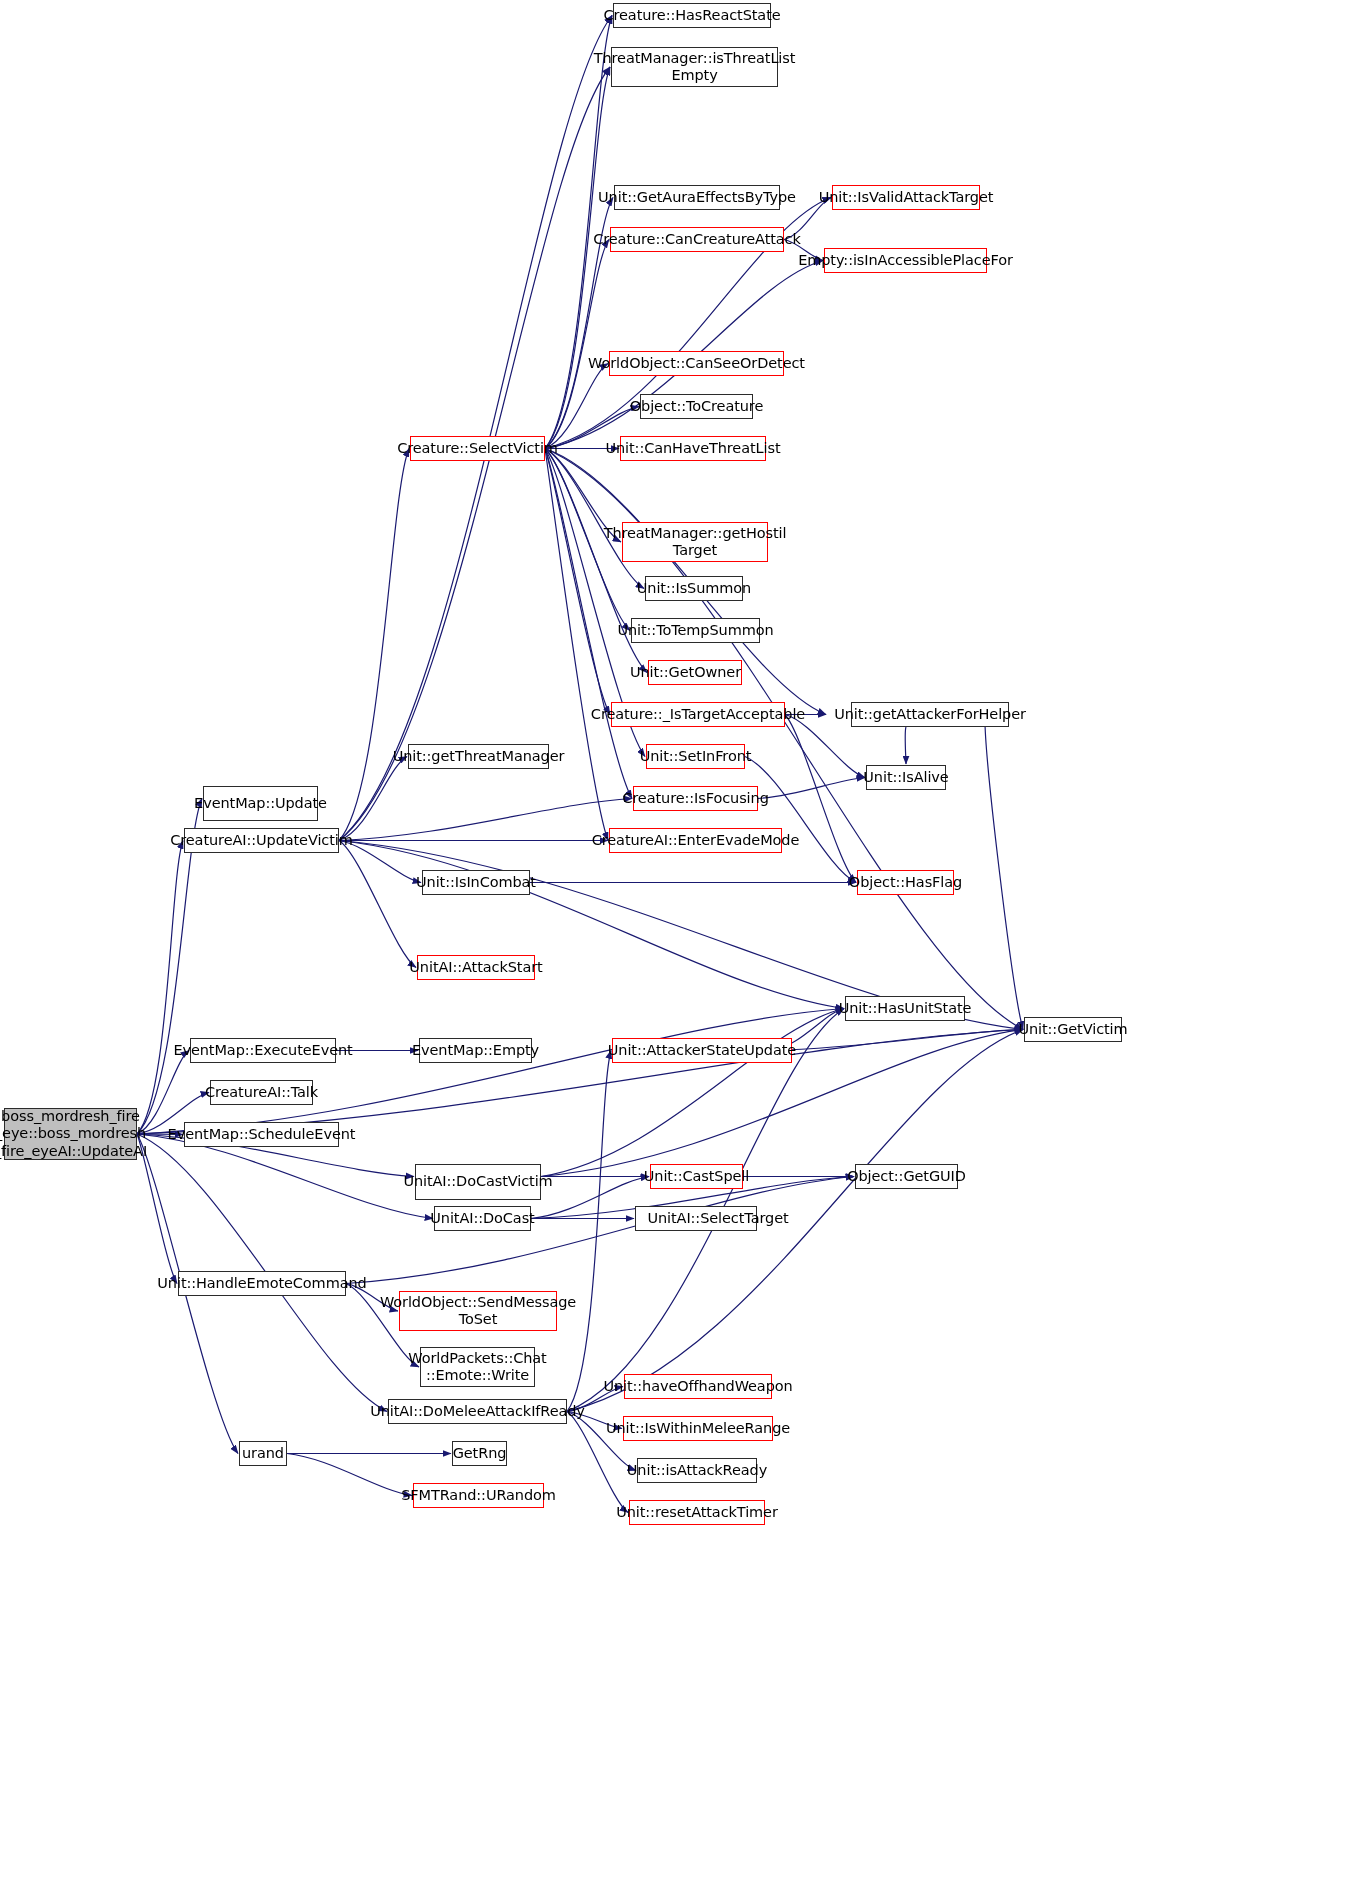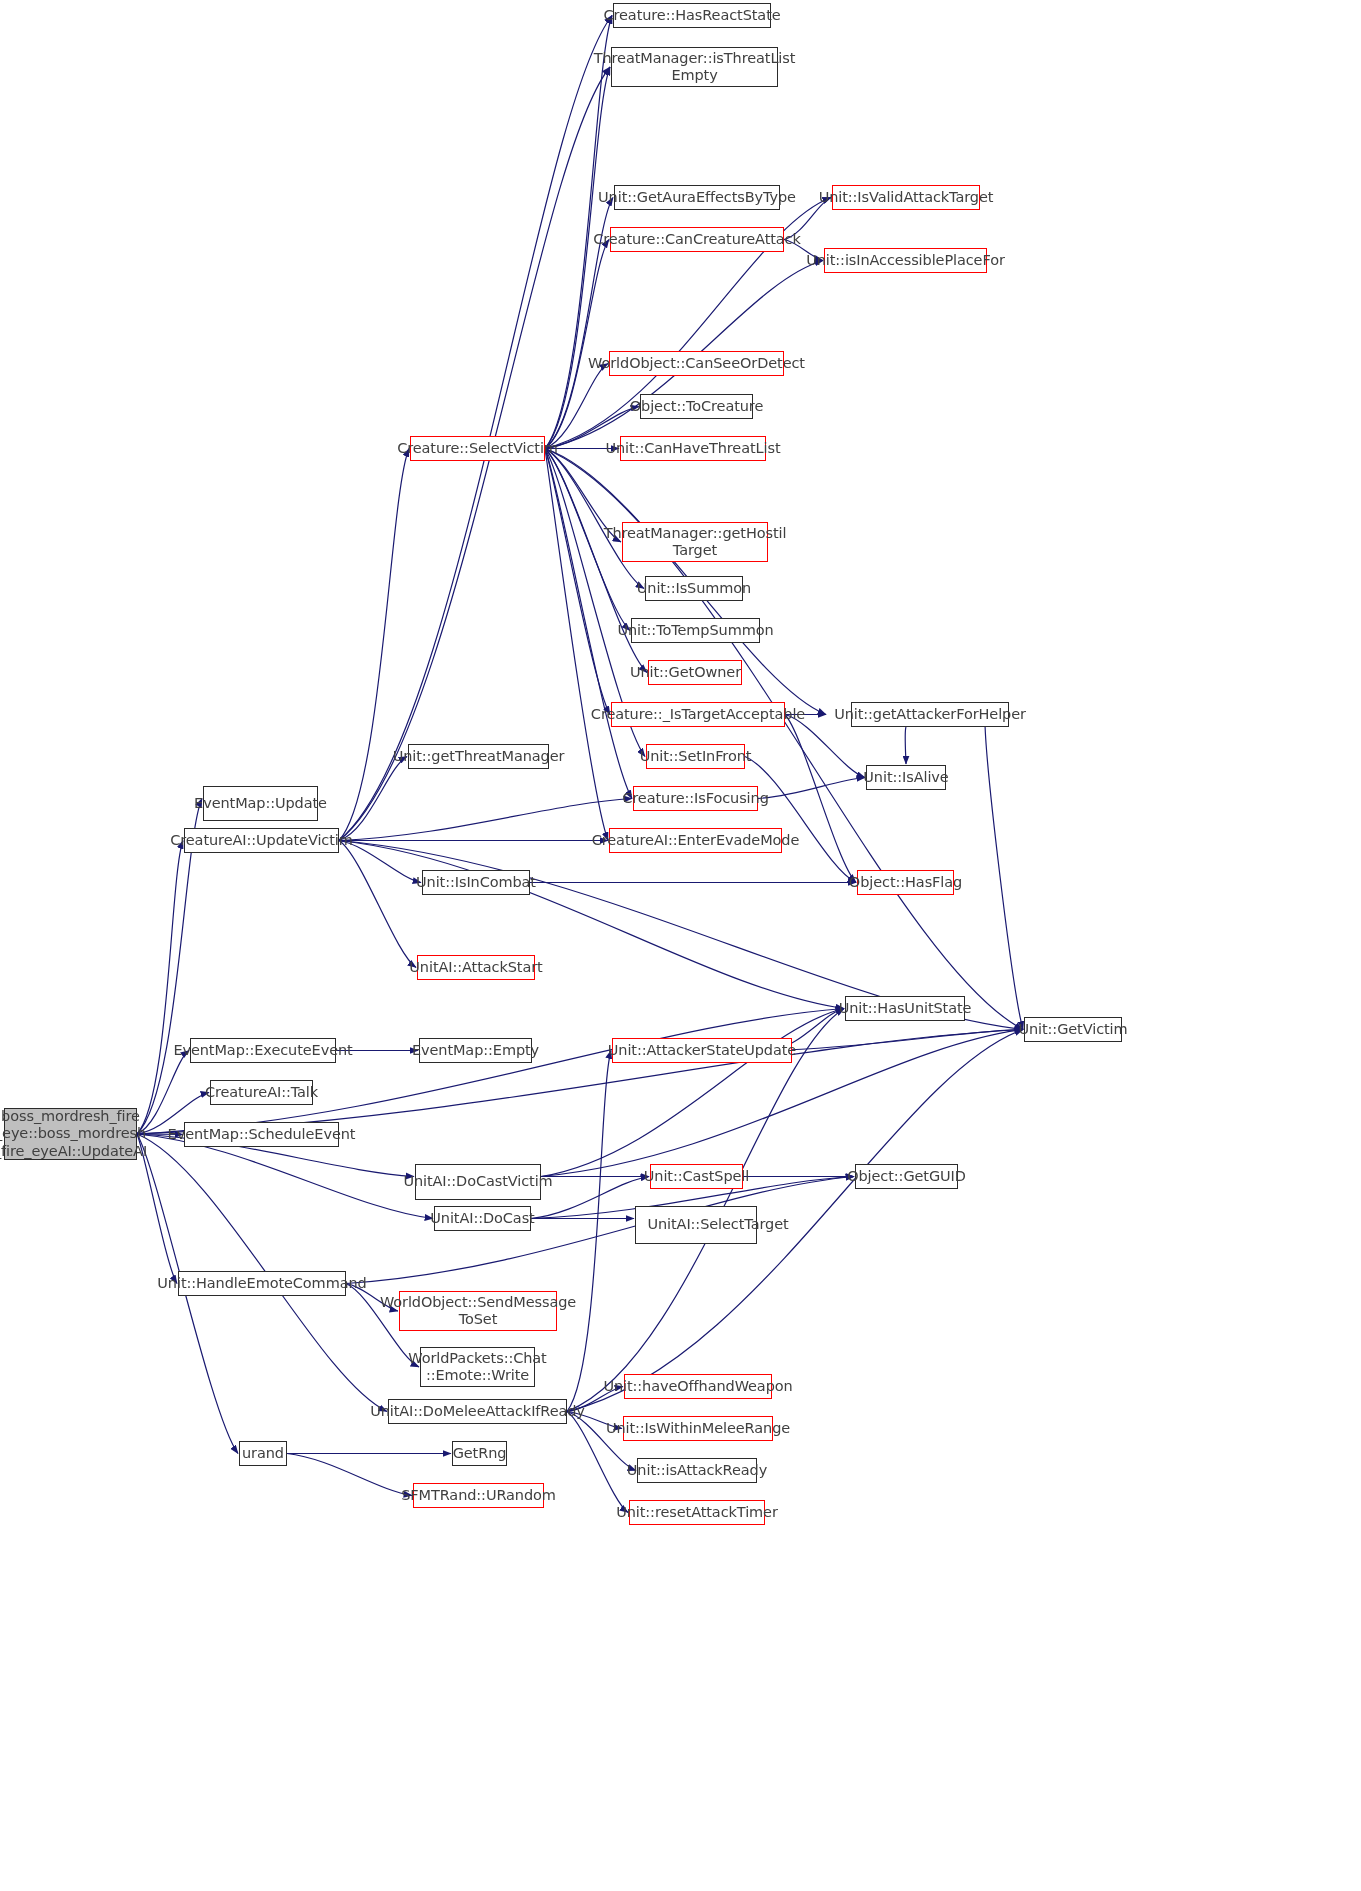--- a/index.html
+++ b/index.html
@@ -19,21 +19,21 @@
   }
   .node{
     position:absolute;
     box-sizing:border-box;
     display:flex;
     align-items:center;
     justify-content:center;
     text-align:center;
     font-size:14.5px;
     line-height:1.18;
-    color:#404040;
+    color:#000000;
     background:#ffffff;
     border:1px solid #2b2b2b;
     white-space:pre;
     letter-spacing:-0.1px;
     z-index:3;
   }
   .node.red{ border:1.6px solid #ff0000; }
   .node.root{
     background:#bfbfbf;
     border:1.6px solid #2b2b2b;
@@ -129,21 +129,21 @@
   <div id="node-layer">
       <div class="node root" style="left: 4px; top: 1108px; width: 133px; height: 52px;"><div>boss_mordresh_fire
 _eye::boss_mordresh
 _fire_eyeAI::UpdateAI</div></div>
       <div class="node" style="left: 613px; top: 3px; width: 158px; height: 25px;"><div>Creature::HasReactState</div></div>
       <div class="node" style="left: 611px; top: 47px; width: 167px; height: 40px;"><div>ThreatManager::isThreatList
 Empty</div></div>
       <div class="node" style="left: 614px; top: 185px; width: 166px; height: 25px;"><div>Unit::GetAuraEffectsByType</div></div>
       <div class="node red" style="left: 832px; top: 185px; width: 148px; height: 25px;"><div>Unit::IsValidAttackTarget</div></div>
       <div class="node red" style="left: 610px; top: 227px; width: 174px; height: 25px;"><div>Creature::CanCreatureAttack</div></div>
-      <div class="node red" style="left: 824px; top: 248px; width: 163px; height: 25px;"><div>Unit::isInAccessiblePlaceFor</div></div>
+      <div class="node red" style="left: 824px; top: 248px; width: 163px; height: 25px;"><div>Empty::isInAccessiblePlaceFor</div></div>
       <div class="node red" style="left: 609px; top: 351px; width: 175px; height: 25px;"><div>WorldObject::CanSeeOrDetect</div></div>
       <div class="node" style="left: 640px; top: 394px; width: 113px; height: 25px;"><div>Object::ToCreature</div></div>
       <div class="node red" style="left: 410px; top: 436px; width: 135px; height: 25px;"><div>Creature::SelectVictim</div></div>
       <div class="node red" style="left: 620px; top: 436px; width: 146px; height: 25px;"><div>Unit::CanHaveThreatList</div></div>
       <div class="node red" style="left: 622px; top: 522px; width: 146px; height: 40px;"><div>ThreatManager::getHostil
 Target</div></div>
       <div class="node" style="left: 645px; top: 576px; width: 98px; height: 25px;"><div>Unit::IsSummon</div></div>
       <div class="node" style="left: 631px; top: 618px; width: 129px; height: 25px;"><div>Unit::ToTempSummon</div></div>
       <div class="node red" style="left: 648px; top: 660px; width: 94px; height: 25px; justify-content: flex-end;"><div>Unit::GetOwner</div></div>
       <div class="node red" style="left: 611px; top: 702px; width: 174px; height: 25px;"><div>Creature::_IsTargetAcceptable</div></div>
@@ -162,21 +162,21 @@
       <div class="node" style="left: 1024px; top: 1017px; width: 98px; height: 25px;"><div>Unit::GetVictim</div></div>
       <div class="node" style="left: 190px; top: 1038px; width: 146px; height: 25px;"><div>EventMap::ExecuteEvent</div></div>
       <div class="node" style="left: 419px; top: 1038px; width: 113px; height: 25px;"><div>EventMap::Empty</div></div>
       <div class="node red" style="left: 612px; top: 1038px; width: 180px; height: 25px;"><div>Unit::AttackerStateUpdate</div></div>
       <div class="node" style="left: 210px; top: 1080px; width: 103px; height: 25px;"><div>CreatureAI::Talk</div></div>
       <div class="node" style="left: 184px; top: 1122px; width: 155px; height: 25px;"><div>EventMap::ScheduleEvent</div></div>
       <div class="node" style="left: 415px; top: 1164px; width: 126px; height: 36px;"><div>UnitAI::DoCastVictim</div></div>
       <div class="node red" style="left: 650px; top: 1164px; width: 93px; height: 25px;"><div>Unit::CastSpell</div></div>
       <div class="node" style="left: 855px; top: 1164px; width: 103px; height: 25px;"><div>Object::GetGUID</div></div>
       <div class="node" style="left: 434px; top: 1206px; width: 97px; height: 25px;"><div>UnitAI::DoCast</div></div>
-      <div class="node" style="left: 635px; top: 1206px; width: 122px; height: 38px; padding-left: 44px;"><div>UnitAI::SelectTarget</div></div>
+      <div class="node" style="left: 635px; top: 1206px; width: 122px; height: 25px; padding-left: 44px;"><div>UnitAI::SelectTarget</div></div>
       <div class="node" style="left: 178px; top: 1271px; width: 168px; height: 25px;"><div>Unit::HandleEmoteCommand</div></div>
       <div class="node red" style="left: 399px; top: 1291px; width: 158px; height: 40px;"><div>WorldObject::SendMessage
 ToSet</div></div>
       <div class="node" style="left: 420px; top: 1347px; width: 115px; height: 40px;"><div>WorldPackets::Chat
 ::Emote::Write</div></div>
       <div class="node" style="left: 388px; top: 1399px; width: 179px; height: 25px;"><div>UnitAI::DoMeleeAttackIfReady</div></div>
       <div class="node red" style="left: 624px; top: 1374px; width: 148px; height: 25px;"><div>Unit::haveOffhandWeapon</div></div>
       <div class="node red" style="left: 623px; top: 1416px; width: 150px; height: 25px;"><div>Unit::IsWithinMeleeRange</div></div>
       <div class="node" style="left: 637px; top: 1458px; width: 120px; height: 25px;"><div>Unit::isAttackReady</div></div>
       <div class="node red" style="left: 629px; top: 1500px; width: 136px; height: 25px;"><div>Unit::resetAttackTimer</div></div>

